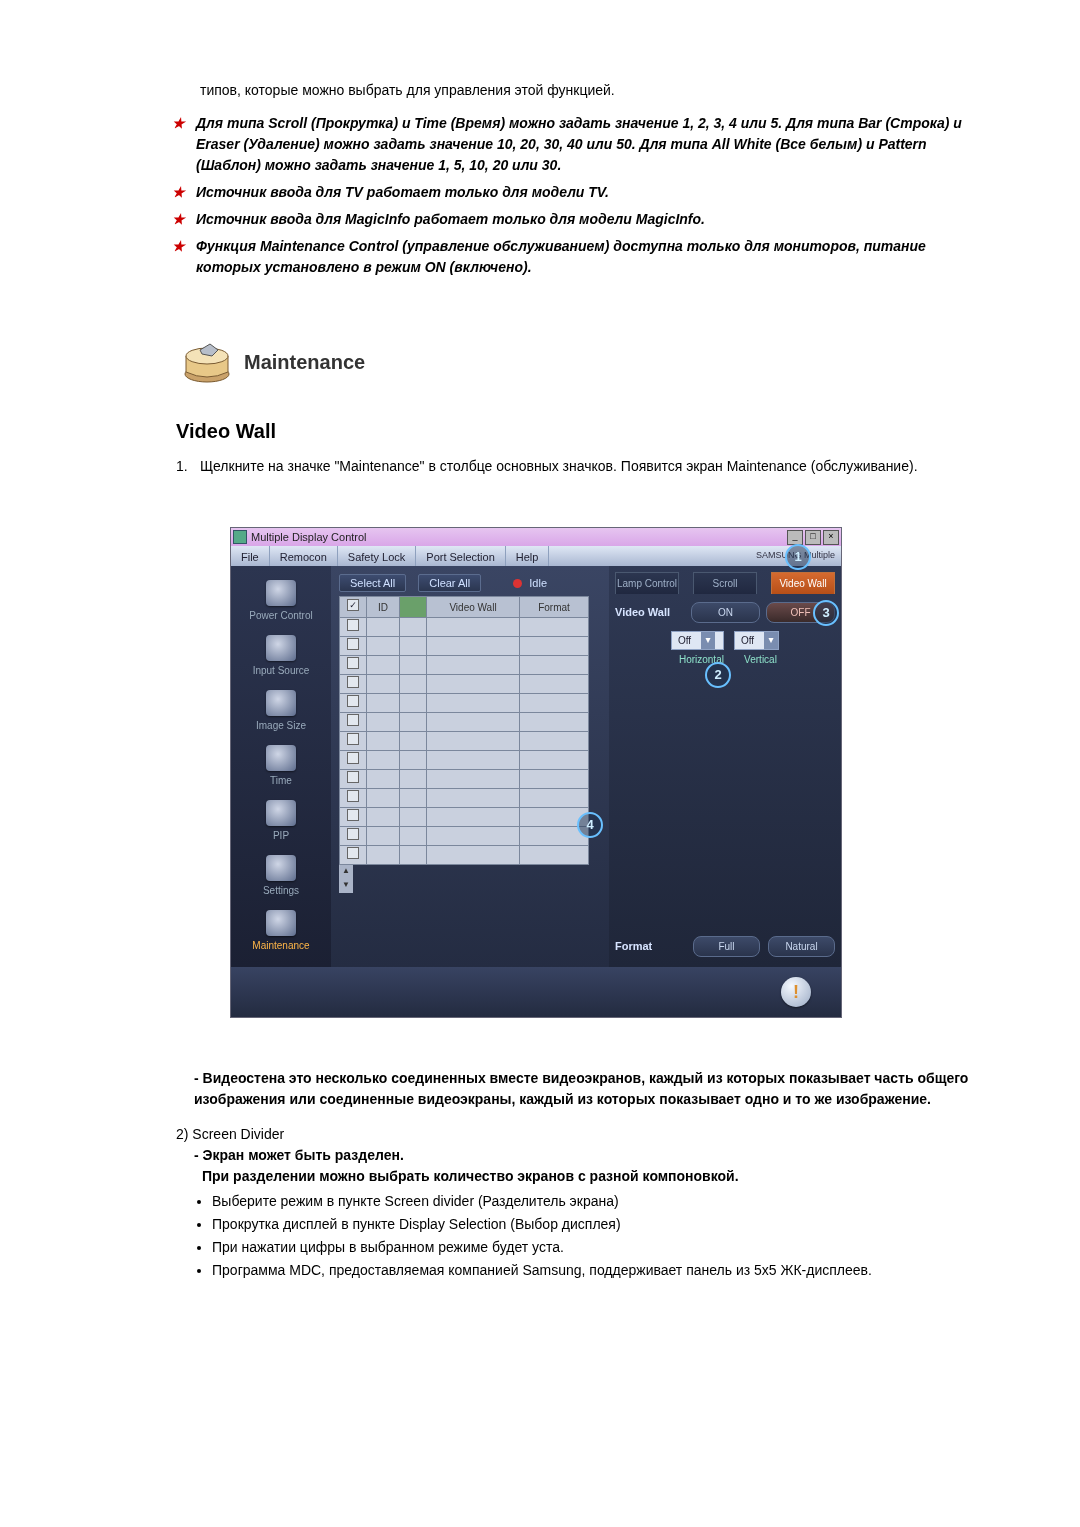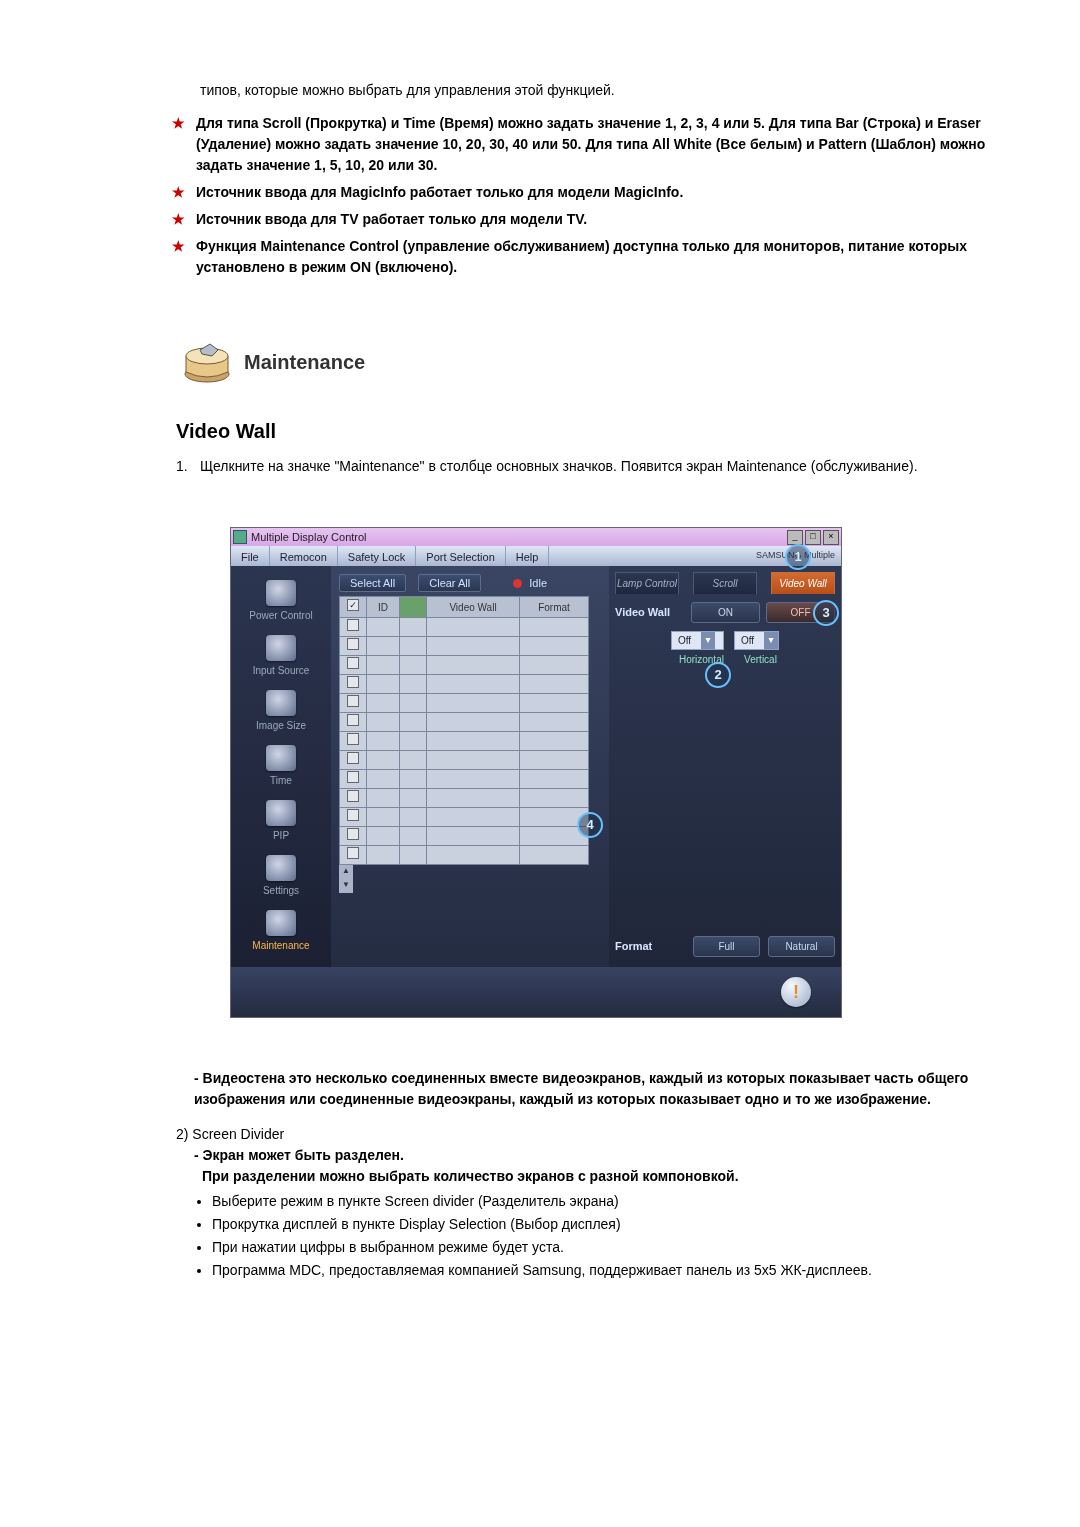--- a/index.html
+++ b/index.html
@@ -20,20 +20,21 @@
     margin-bottom: 12px;
   }
   .note-list {
     margin-left: 90px;
   }
   .note-item {
     position: relative;
     padding-left: 16px;
     margin-bottom: 6px;
     font-weight: bold;
+    font-style: italic;
   }
   .note-item::before {
     content: "★";
     position: absolute;
     left: -8px;
     top: 0;
     color: #c00;
     font-size: 14px;
   }
   .section-header {
@@ -159,30 +160,30 @@
   .scroll-stub { width:14px; background:#5b6884; display:flex; flex-direction:column;}
   .scroll-up,.scroll-down{ height:14px; background:#aab4c8; text-align:center; line-height:12px; color:#333; font-size:8px;}
   .scroll-track{ flex:1; background:#5b6884;}
   .grid-wrap{ display:flex;flex-direction:column; }
   .right-pane {
     width: 220px;
     background: linear-gradient(#2f3954, #1f2639);
     padding: 6px;
     position: relative;
   }
-  .tab-strip { display:flex; gap:14px; margin-bottom:8px;font-style:italic; }
+  .tab-strip { display:flex; gap:14px; margin-bottom:8px; }
   .rtab { flex:1; text-align:center; padding:3px 0; font-size:10px;
     background: linear-gradient(#2c3650,#202840); color:#9fb0c8; border:1px solid #4a5870;
     border-bottom:none;
   }
   .rtab.active { background: linear-gradient(#d66a2f,#b64f18); color:#fff; border-color:#c0703a;}
   .panel-row { display:flex; align-items:center; gap:6px; margin:8px 0; }
   .panel-label { font-weight:bold; color:#d7e4ff; font-size:11px; width:70px;}
   .toggle-btn { flex:1; text-align:center; padding:2px 0; border:1px solid #5a6b8c;
-    background:linear-gradient(#3d4a69,#2a344c); color:#c9d7ef; font-size:10px; border-radius:3px;}
+    background:linear-gradient(#3d4a69,#2a344c); color:#c9d7ef; font-size:10px; border-radius:8px;}
   .toggle-btn.neg { background:linear-gradient(#6a4a4a,#3a2a2a); color:#f0c0b8;}
   .dd-row { display:flex; gap:10px; justify-content:center; }
   .dd { display:flex; border:1px solid #8fa2c4; background:#dfe7f4; color:#223; font-size:10px;}
   .dd-val { padding:1px 10px 1px 6px; }
   .dd-arr { width:14px; background:#7a8db0; color:#fff; text-align:center; }
   .dd-sub { text-align:center; color:#8de0c9; font-size:10px; margin-top:2px;padding-left:8px;}
   .callout {
     position:absolute; width:22px; height:22px; border:2px solid #69c0ff; border-radius:50%;
     background:rgba(30,50,80,.5); color:#cfeeff; font-weight:bold; font-size:13px;
     display:flex; align-items:center; justify-content:center;
@@ -202,22 +203,22 @@
 </style>
 </head>
 <body>
 
 <div class="page">
 
   <div class="intro-line">типов, которые можно выбрать для управления этой функцией.</div>
 
   <div class="note-list">
     <div class="note-item">Для типа Scroll (Прокрутка) и Time (Время) можно задать значение 1, 2, 3, 4 или 5. Для типа Bar (Строка) и Eraser (Удаление) можно задать значение 10, 20, 30, 40 или 50. Для типа All White (Все белым) и Pattern (Шаблон) можно задать значение 1, 5, 10, 20 или 30.</div>
+    <div class="note-item">Источник ввода для TV работает только для модели TV.</div>
     <div class="note-item">Источник ввода для MagicInfo работает только для модели MagicInfo.</div>
-    <div class="note-item">Источник ввода для TV работает только для модели TV.</div>
     <div class="note-item">Функция Maintenance Control (управление обслуживанием) доступна только для мониторов, питание которых установлено в режим ON (включено).</div>
   </div>
 
   <div class="section-header">
     <div class="section-icon">
       <svg width="54" height="48" viewBox="0 0 54 48">
         <ellipse cx="27" cy="36" rx="22" ry="8" fill="#caa26a" stroke="#7a5b32"></ellipse>
         <path d="M6 34 L6 18 Q27 8 48 18 L48 34 Q27 44 6 34 Z" fill="#e8c888" stroke="#7a5b32"></path>
         <ellipse cx="27" cy="18" rx="21" ry="8" fill="#f4e2b8" stroke="#7a5b32"></ellipse>
         <path d="M20 12 L30 6 L38 12 L32 18 L22 16 Z" fill="#b7beca" stroke="#555"></path>

